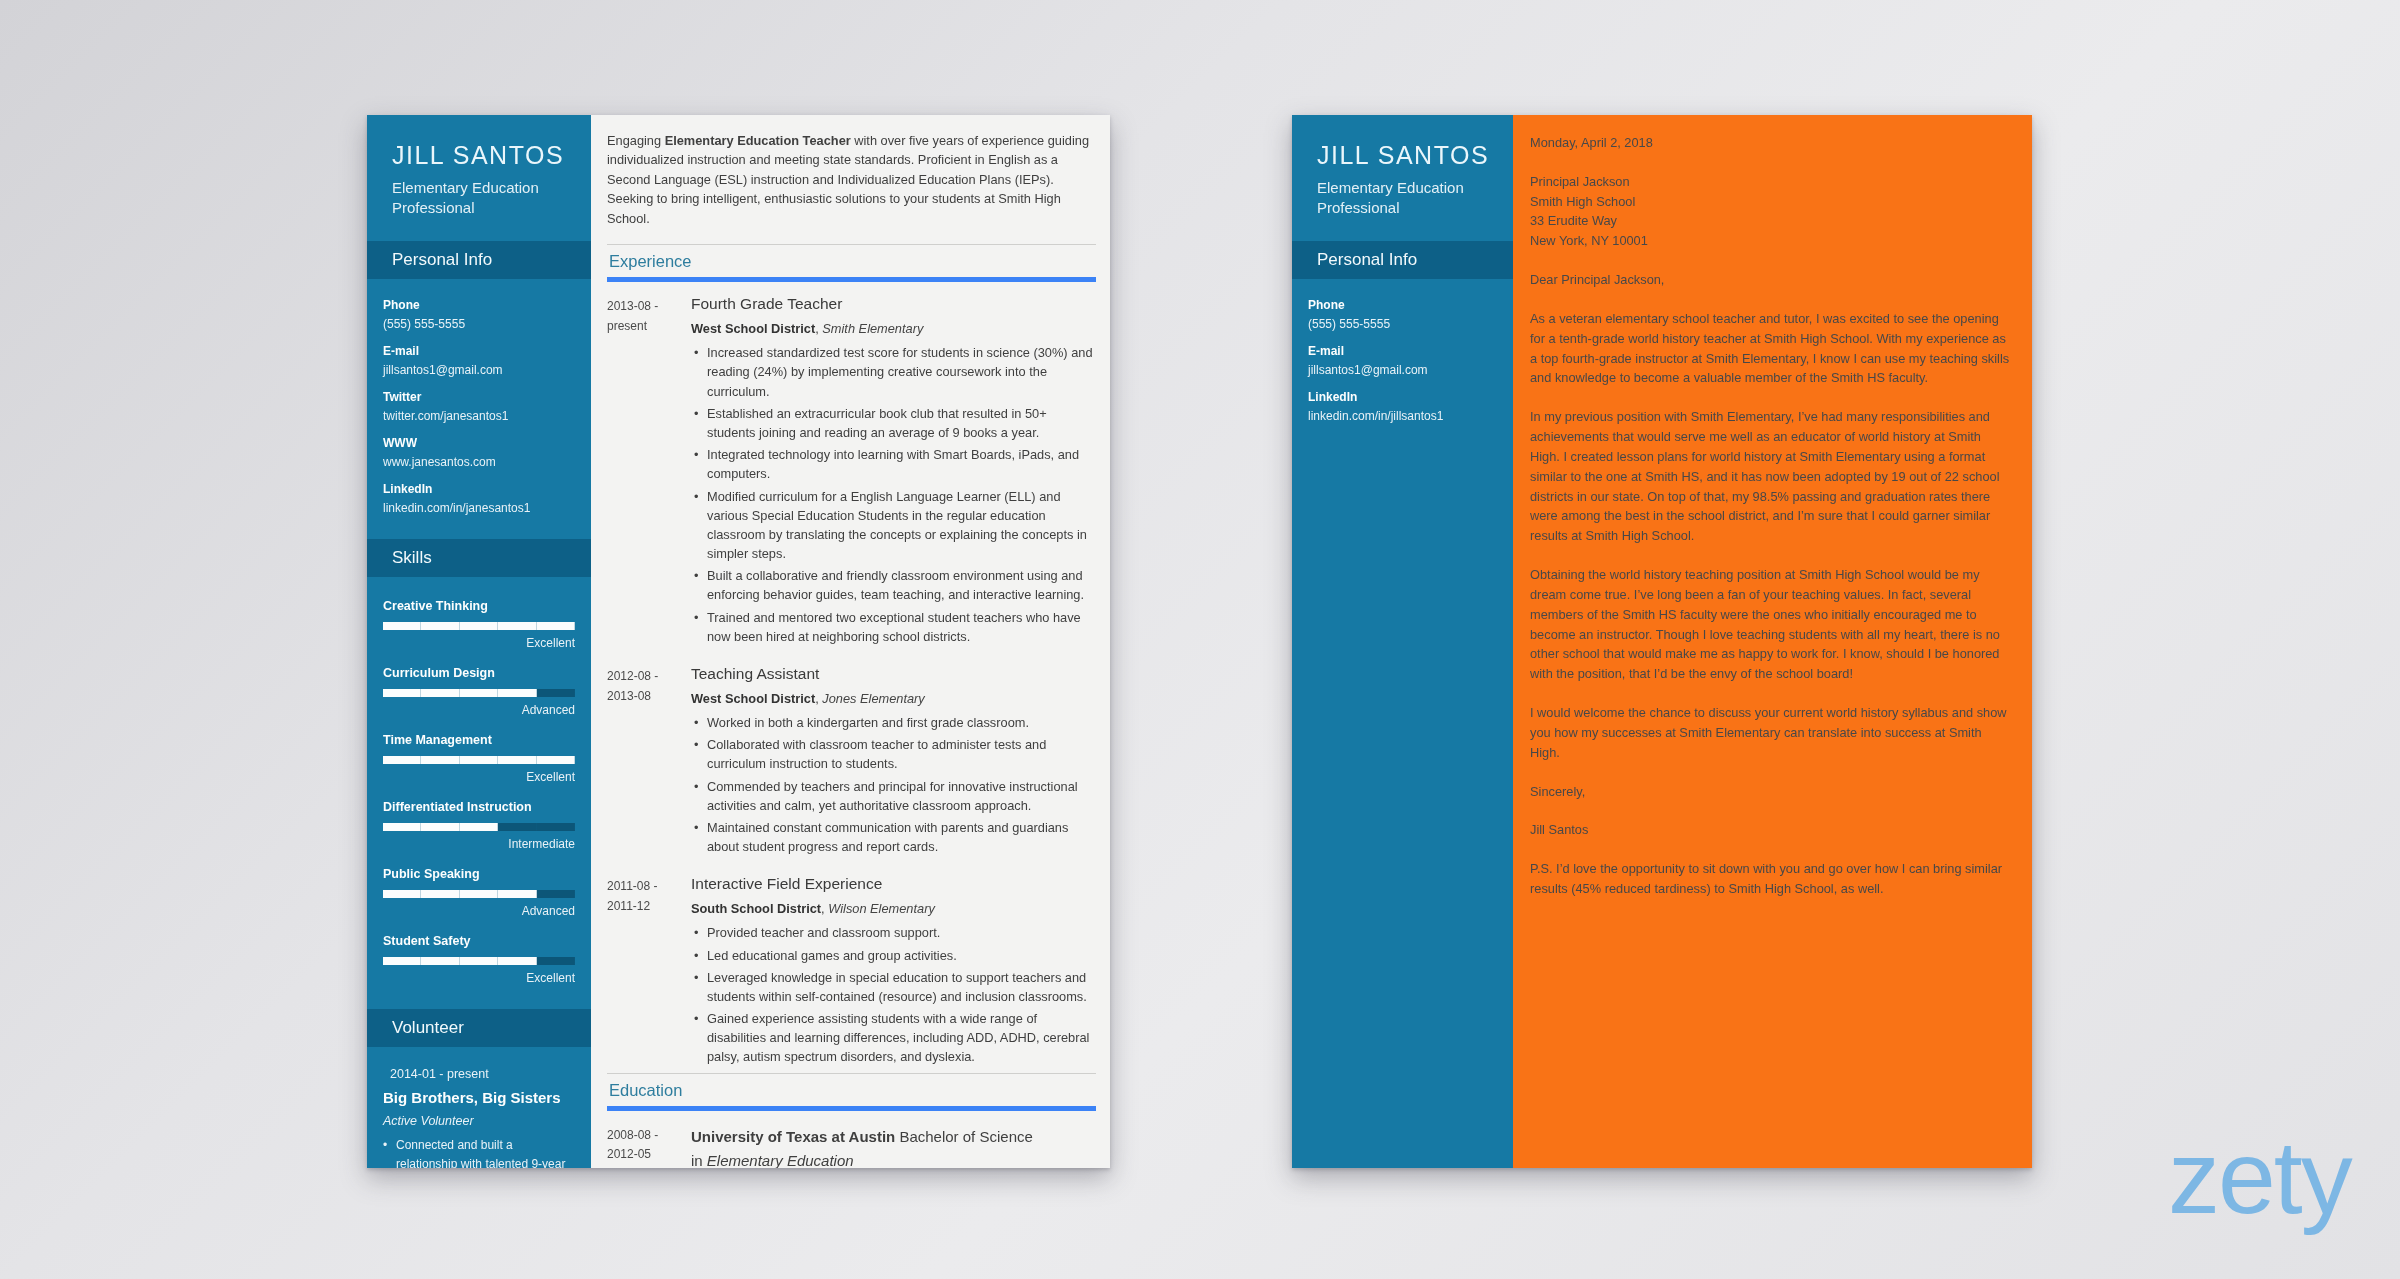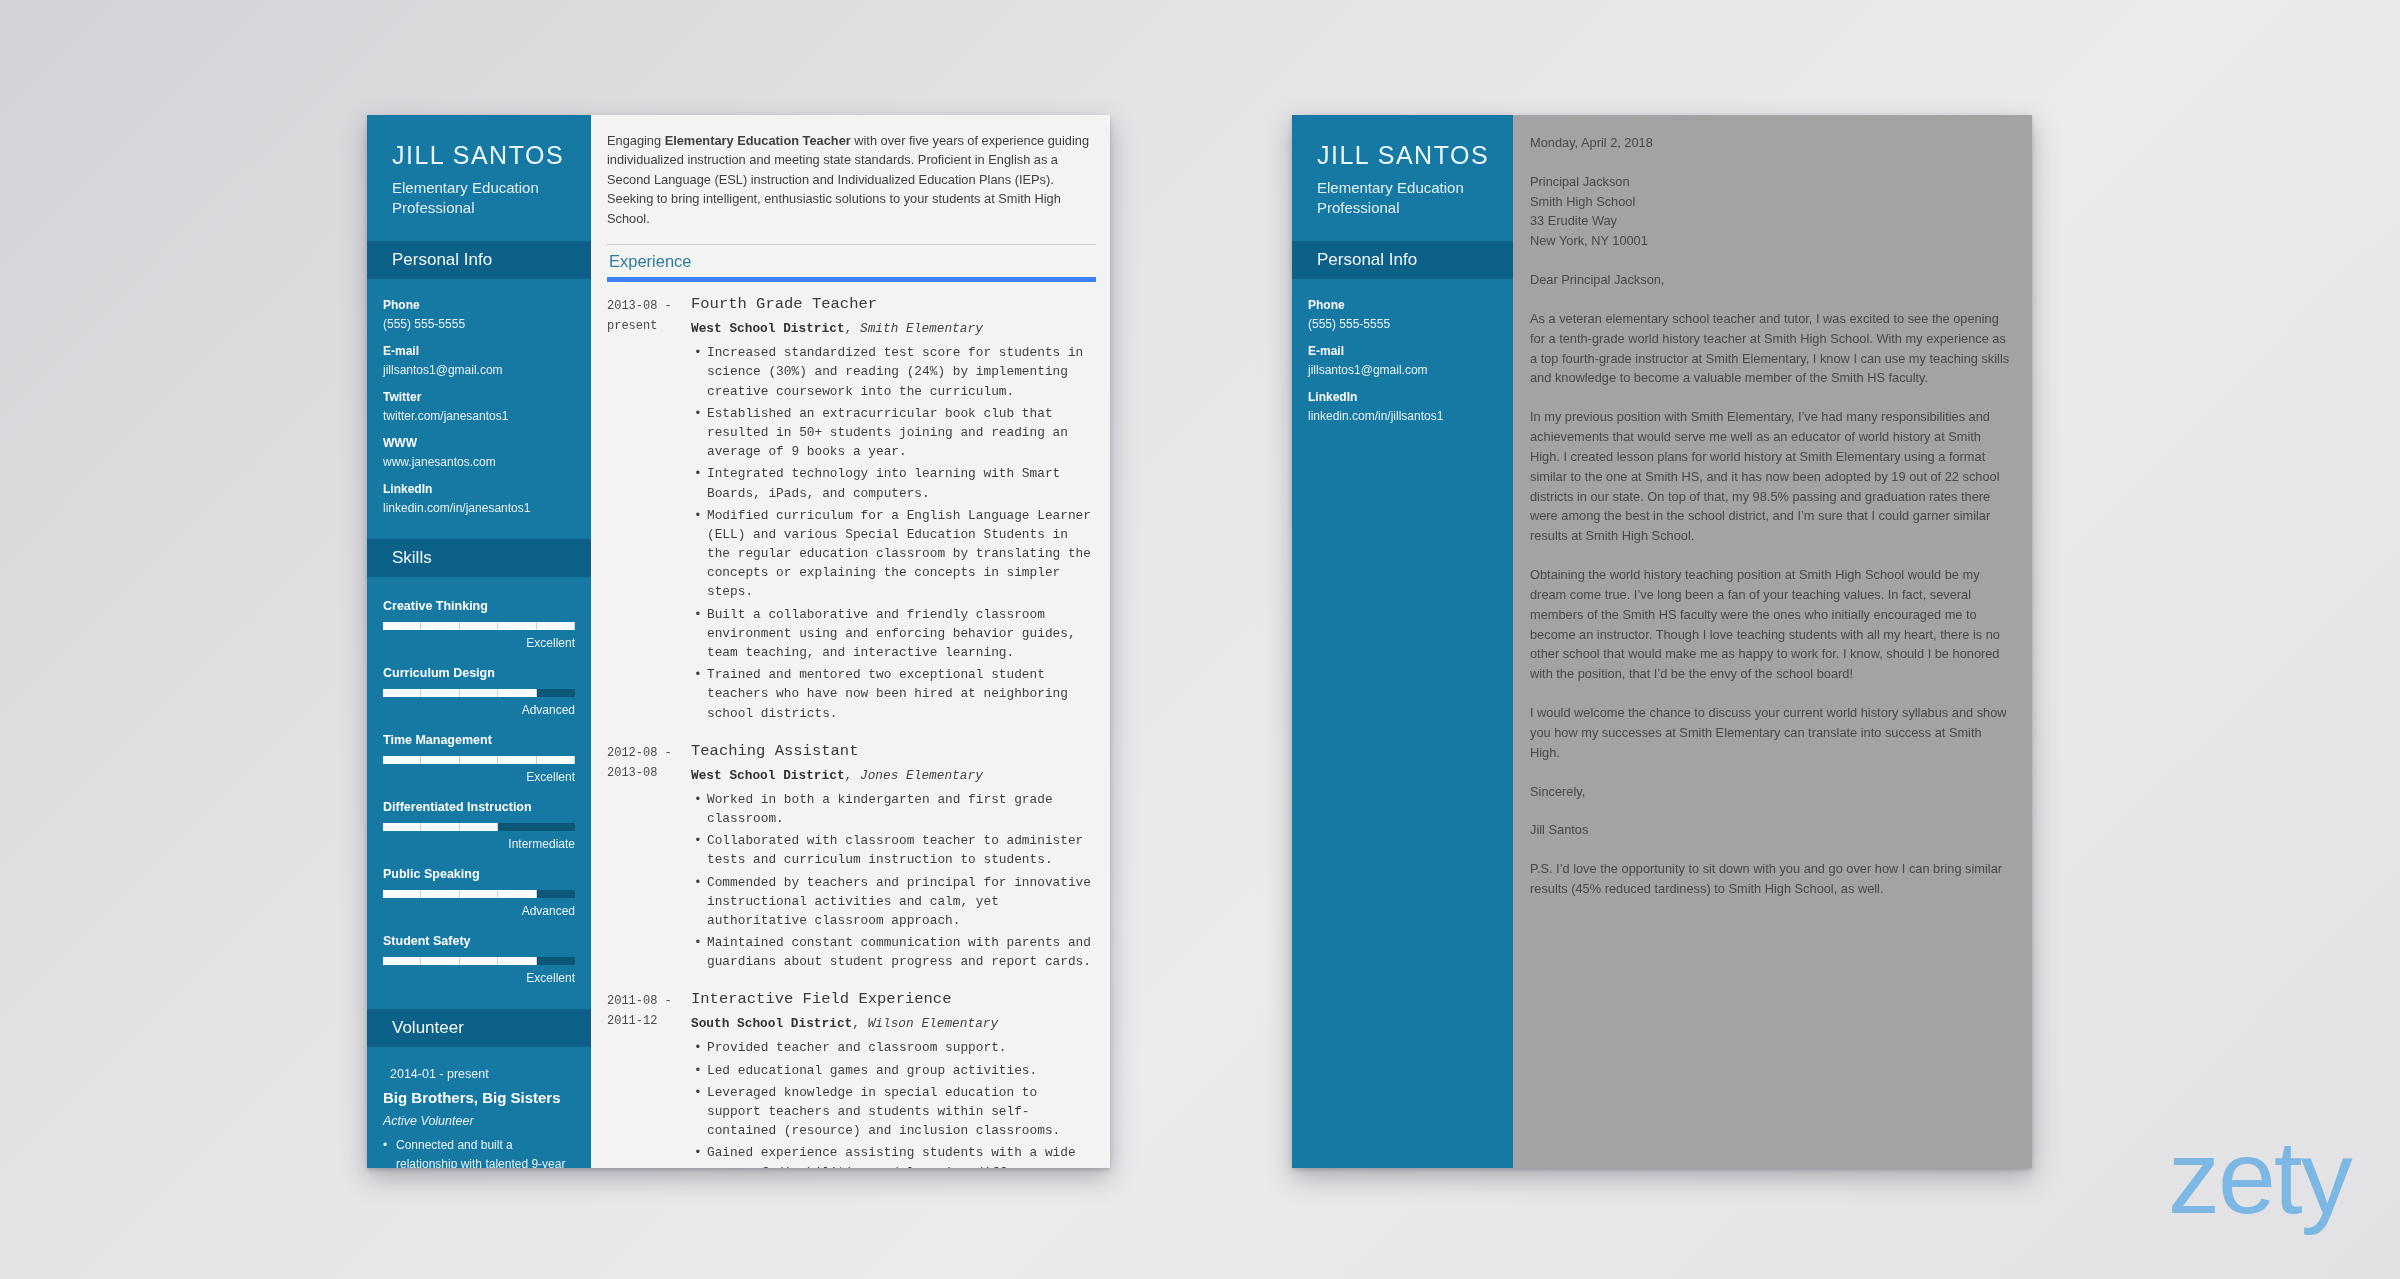--- a/index.html
+++ b/index.html
@@ -39,35 +39,35 @@
   .vol-role { font-size:12.5px; font-style:italic; margin-top:8px; color:#e9f2f7; }
   .sb-ul { list-style:none; margin-top:8px; }
   .sb-ul li { font-size:12px; line-height:1.6; color:#e9f2f7; padding-left:13px; position:relative; }
   .sb-ul li::before { content:"•"; position:absolute; left:0; top:0; }
 
   
   .rmain { flex:1; padding:16px 14px 0 16px; color:#3f3f3f; }
   .summary { font-size:12.8px; line-height:1.52; padding-bottom:16px; }
   .sec { border-top:1px solid #cfcfcd; }
   .sec-title { font-size:16.5px; color:#2e7d9e; padding:7px 0 6px 2px; border-bottom:5px solid #3b82f6; }
-  .entry { display:flex; padding-top:13px;font-family:Liberation Mono, monospace; }
+  .entry { display:flex; padding-top:13px; }
   .dates { flex:0 0 84px; font-size:12px; color:#4a4a4a; line-height:1.65; padding-top:2px; }
   .ebody { flex:1; }
   .job-title { font-size:15.5px; color:#3a3a3a; }
   .job-sub { font-size:12.8px; margin-top:8px; }
   .job-sub b { color:#333; }
   .job-sub i { color:#444; }
   .blts { list-style:none; margin-top:7px; padding-bottom:6px; }
   .blts li { font-size:12.8px; line-height:1.5; padding-left:16px; position:relative; margin-top:3px; }
   .blts li::before { content:"•"; position:absolute; left:3px; top:0; }
   .edu-l1 { font-size:15px; margin-top:4px; }
   .edu-l2 { font-size:15px; margin-top:7px; }
 
   
-  .lmain { flex:1; padding:18px 20px 0 17px; color:#484848; font-size:12.8px; line-height:1.55; background:#a3a3a3; }
+  .lmain { flex:1; padding:18px 20px 0 17px; color:#484848; font-size:12.8px; line-height:1.55; background:#f97316; }
   .lmain p { margin-bottom:19px; }
   .addr div { line-height:1.55; }
 
   .watermark { position:absolute; left:2152px; top:1118px; font-size:104px; color:#7db7e4;
     letter-spacing:-2px; font-weight:normal;margin-left:16px; }
 </style>
 </head>
 <body>
 
 <div class="page resume">

